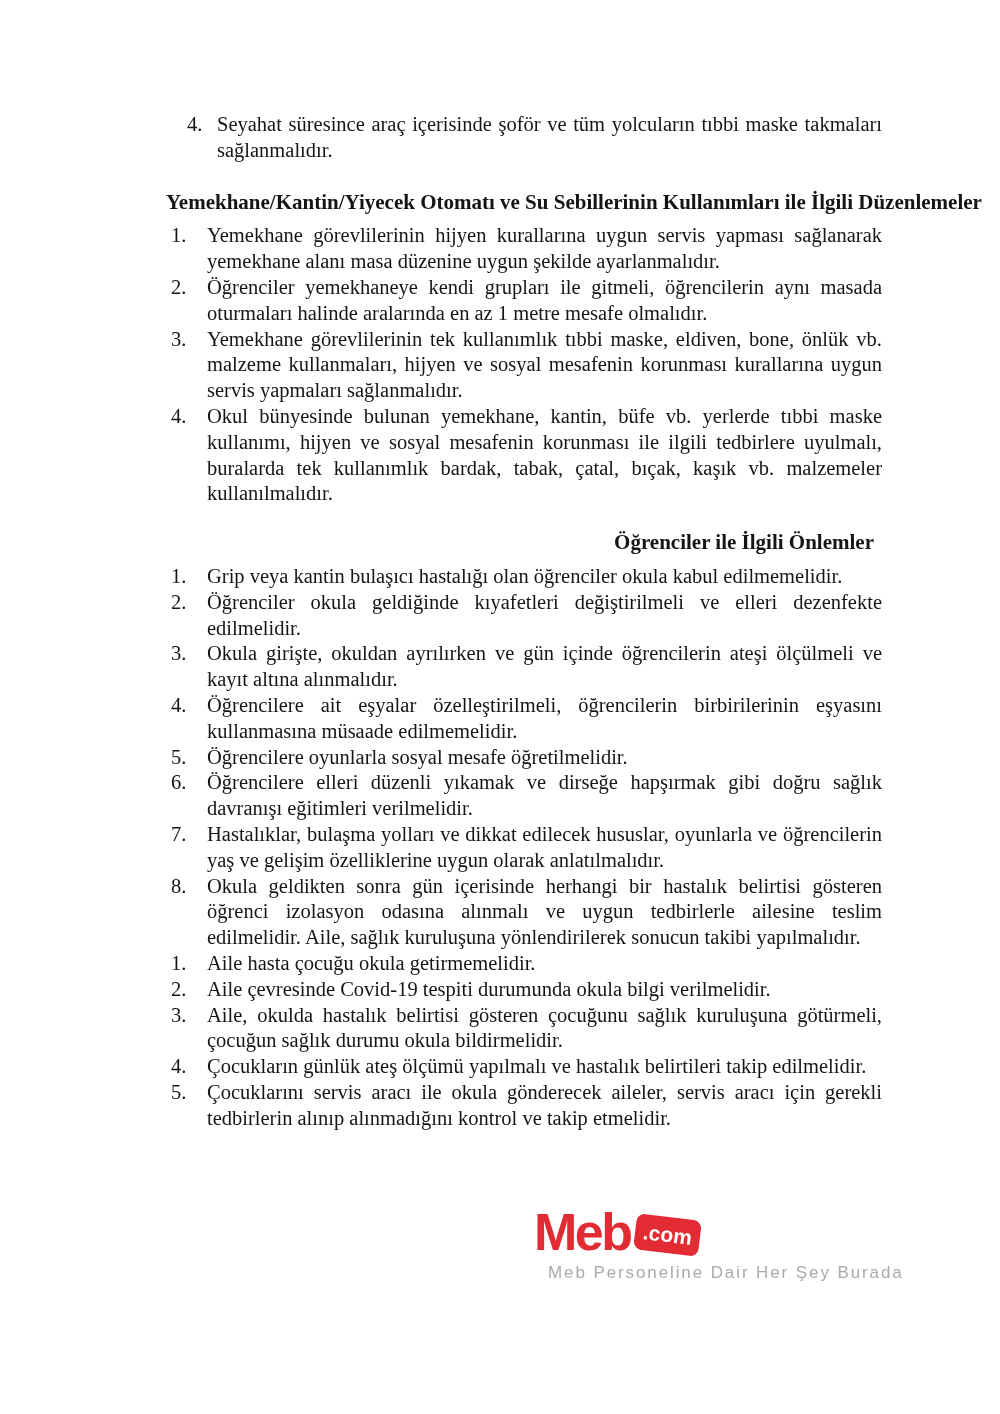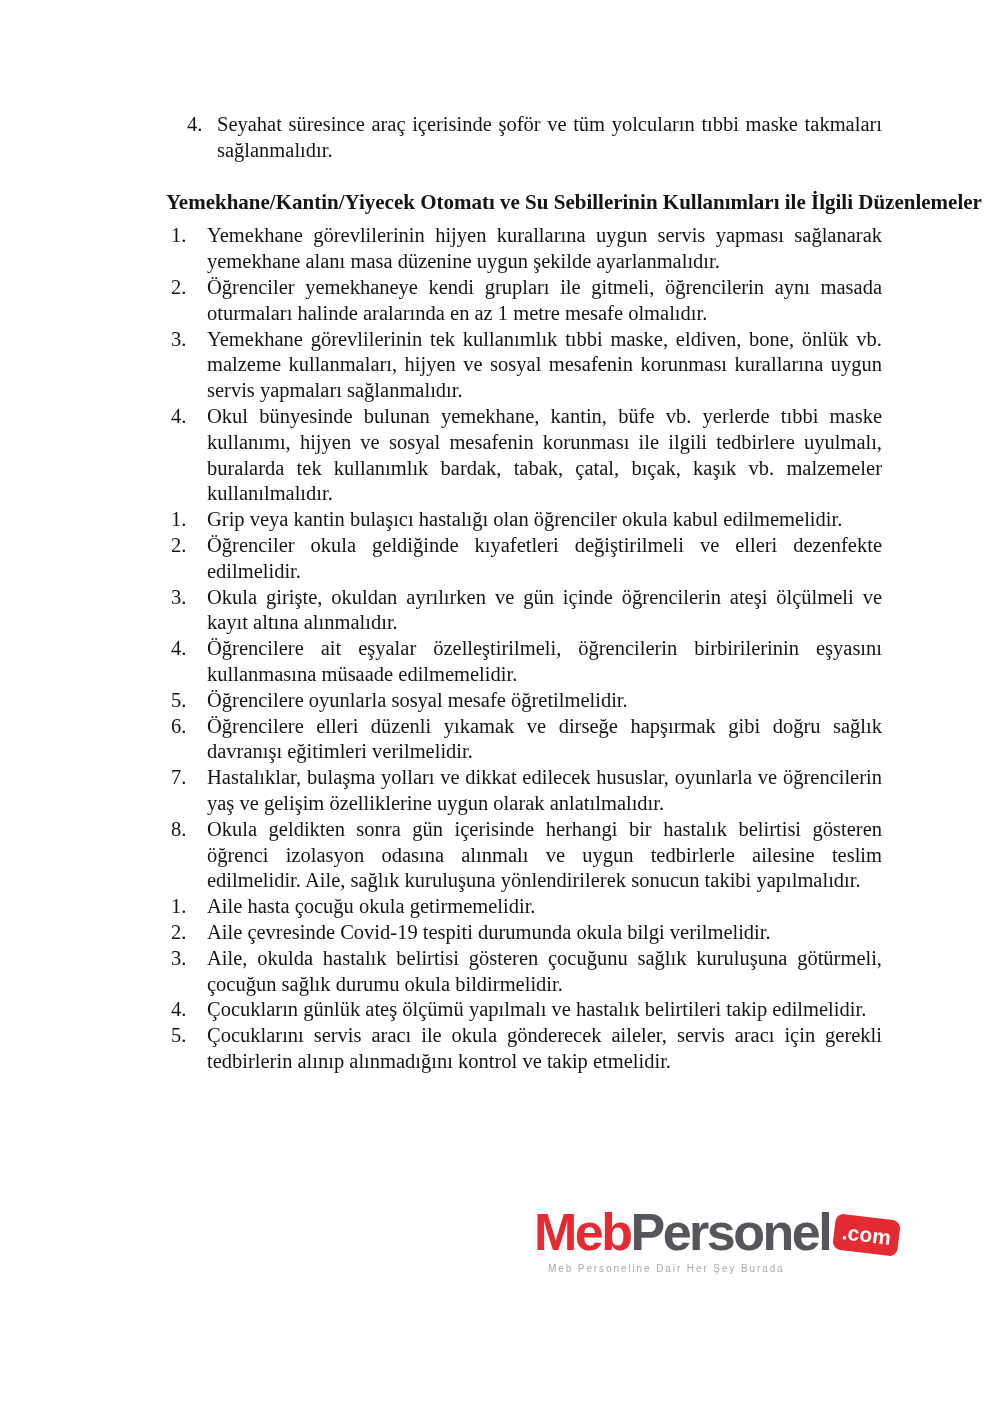--- a/index.html
+++ b/index.html
@@ -85,21 +85,21 @@
     font-weight: bold;
     line-height: 1;
     padding: 7px 8px 8px 8px;
     border-radius: 8px;
     transform: translateY(3px) rotate(7deg);
     letter-spacing: 0;
   }
   .logo-tagline {
     margin-top: 5px;
     margin-left: 14px;
-    font-size: 10px;
+    font-size: 17px;
     letter-spacing: 1.9px;
     color: var(--brand-tagline, #a9aaad);
     white-space: nowrap;
   }
 </style>
 </head>
 <body>
 
 <main>
 
@@ -126,20 +126,21 @@
             <div class="txt">Yemekhane görevlilerinin tek kullanımlık tıbbi maske, eldiven, bone, önlük vb. malzeme kullanmaları, hijyen ve sosyal mesafenin korunması kurallarına uygun servis yapmaları sağlanmalıdır.</div>
           </div>
           <div class="item">
             <span class="num">4.</span>
             <div class="txt">Okul bünyesinde bulunan yemekhane, kantin, büfe vb. yerlerde tıbbi maske kullanımı, hijyen ve sosyal mesafenin korunması ile ilgili tedbirlere uyulmalı, buralarda tek kullanımlık bardak, tabak, çatal, bıçak, kaşık vb. malzemeler kullanılmalıdır.</div>
           </div>
         </div>
     </section>
 
     <section class="sec-1">
+      <h2 class="sec-heading">Öğrenciler ile İlgili Önlemler</h2>
       <div class="list">
           <div class="item">
             <span class="num">1.</span>
             <div class="txt">Grip veya kantin bulaşıcı hastalığı olan öğrenciler okula kabul edilmemelidir.</div>
           </div>
           <div class="item">
             <span class="num">2.</span>
             <div class="txt">Öğrenciler okula geldiğinde kıyafetleri değiştirilmeli ve elleri dezenfekte edilmelidir.</div>
           </div>
           <div class="item">
@@ -192,19 +193,18 @@
             <div class="txt">Çocuklarını servis aracı ile okula gönderecek aileler, servis aracı için gerekli tedbirlerin alınıp alınmadığını kontrol ve takip etmelidir.</div>
           </div>
         </div>
     </section>
 
   </section>
 
   <footer class="logo-block">
     <div class="logo-row">
       <span class="logo-word logo-meb">Meb</span>
-        <span class="logo-word logo-personel">Personel</span>
         <span class="logo-badge">.com</span>
     </div>
     <div class="logo-tagline">Meb Personeline Dair Her Şey Burada</div>
   </footer>
 
 </main>
 
 </body></html>

